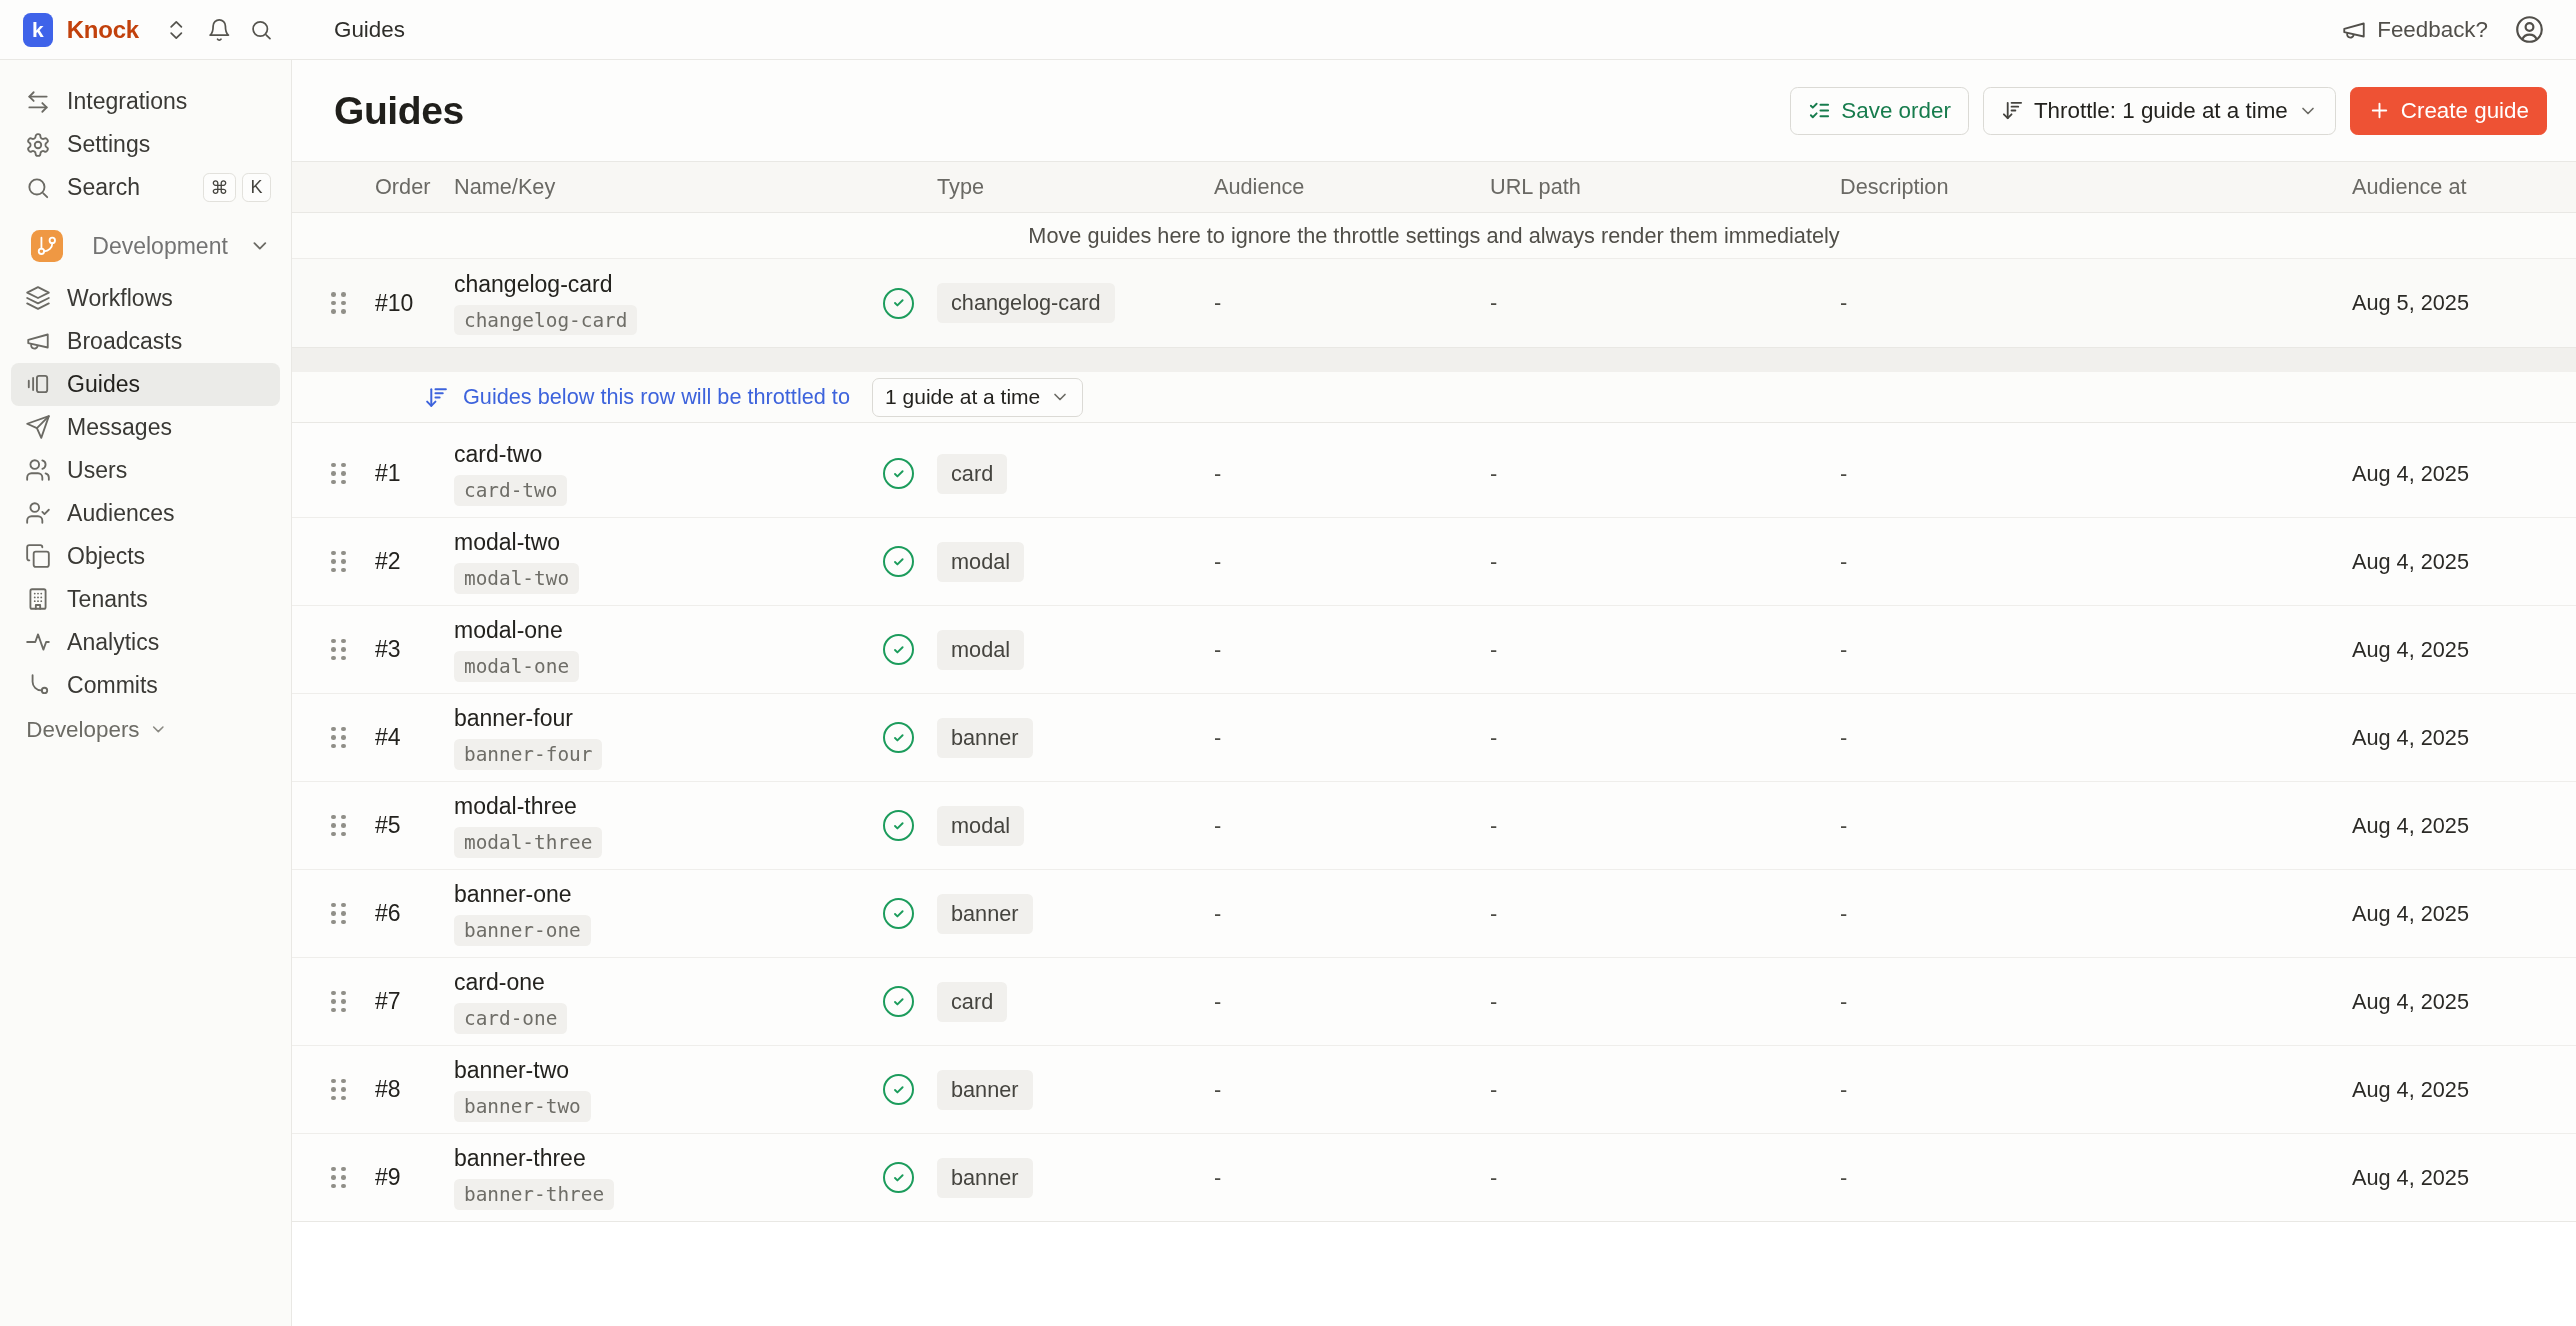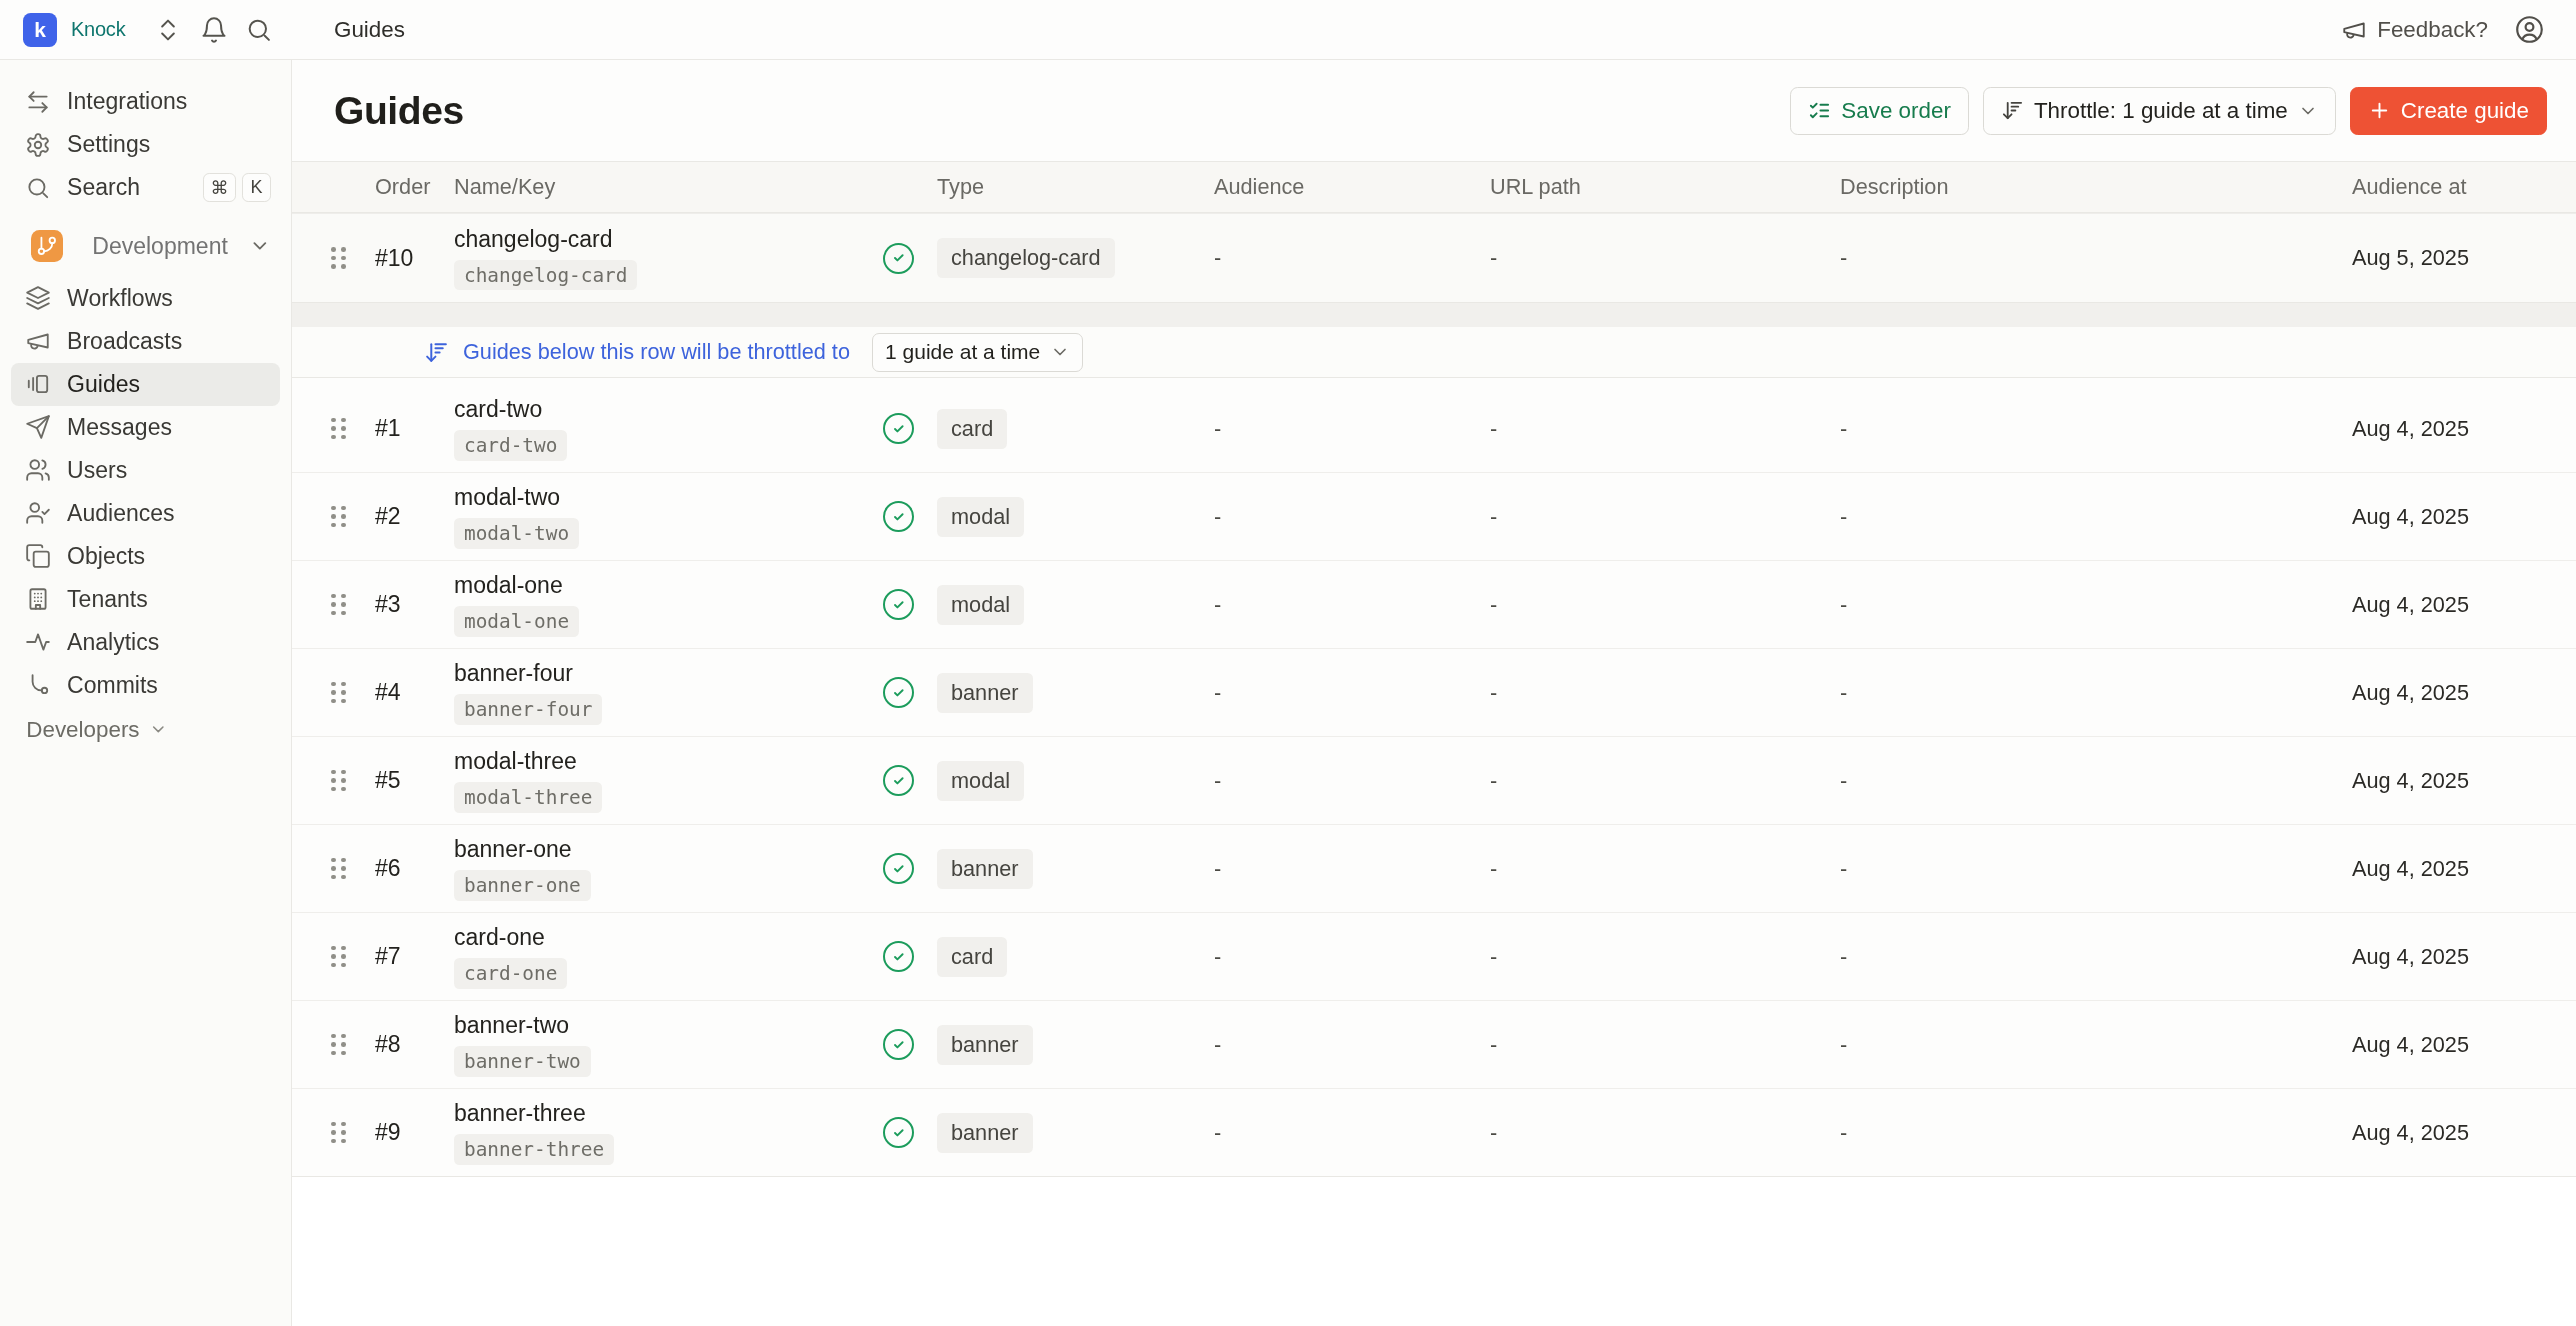--- a/index.html
+++ b/index.html
@@ -8,21 +8,21 @@
   *{box-sizing:border-box;}
   svg{display:block;width:100%;height:100%;}
 
   
   .topbar{height:60px;border-bottom:0.8px solid #E9E8E4;background:#FDFDFC;
     display:flex;align-items:center;}
   .topbar-left{width:292px;flex:0 0 292px;display:flex;align-items:center;
     padding:0 18.6px 0 23px;gap:7.7px;}
   .logo{width:34px;height:34px;border-radius:7.7px;background:var(--brand,#3F63E9);
     color:#fff;font-size:21px;font-weight:600;display:flex;align-items:center;justify-content:center;}
-  .brand{font-size:20px;font-weight:400;letter-spacing:-0.2px;color:#0f766e;margin-left:6.2px;}
+  .brand{font-size:24px;font-weight:700;letter-spacing:-0.2px;color:#c2410c;margin-left:6.2px;}
   .tb-spacer{flex:1;}
   .tb-icon{width:28px;height:28px;color:#55544E;margin-left:10px;cursor:pointer;}
   .crumb{font-size:22.4px;color:#2F2E2A;margin-left:42px;}
   .topbar-right{margin-left:auto;display:flex;align-items:center;padding-right:31px;color:#514F4A;}
   .feedback{display:flex;align-items:center;gap:10px;font-size:22.4px;cursor:pointer;}
   .feedback .f-icon{width:26px;height:26px;}
   .avatar{width:31px;height:31px;margin-left:26px;color:#514F4A;cursor:pointer;}
 
   
   .shell{display:flex;height:1267px;}
@@ -383,20 +383,21 @@
       <div>Name/Key</div>
       <div></div>
       <div>Type</div>
       <div>Audience</div>
       <div>URL path</div>
       <div>Description</div>
       <div>Audience at</div>
     </div>
 
     <div class="dropzone">
+      <div class="hint">Move guides here to ignore the throttle settings and always render them immediately</div>
       <div id="dropzone-rows">
   <div class="trow">
     <div>
               <span class="grip">
                 <i></i>
                 <i></i>
                 <i></i>
                 <i></i>
                 <i></i>
                 <i></i>

